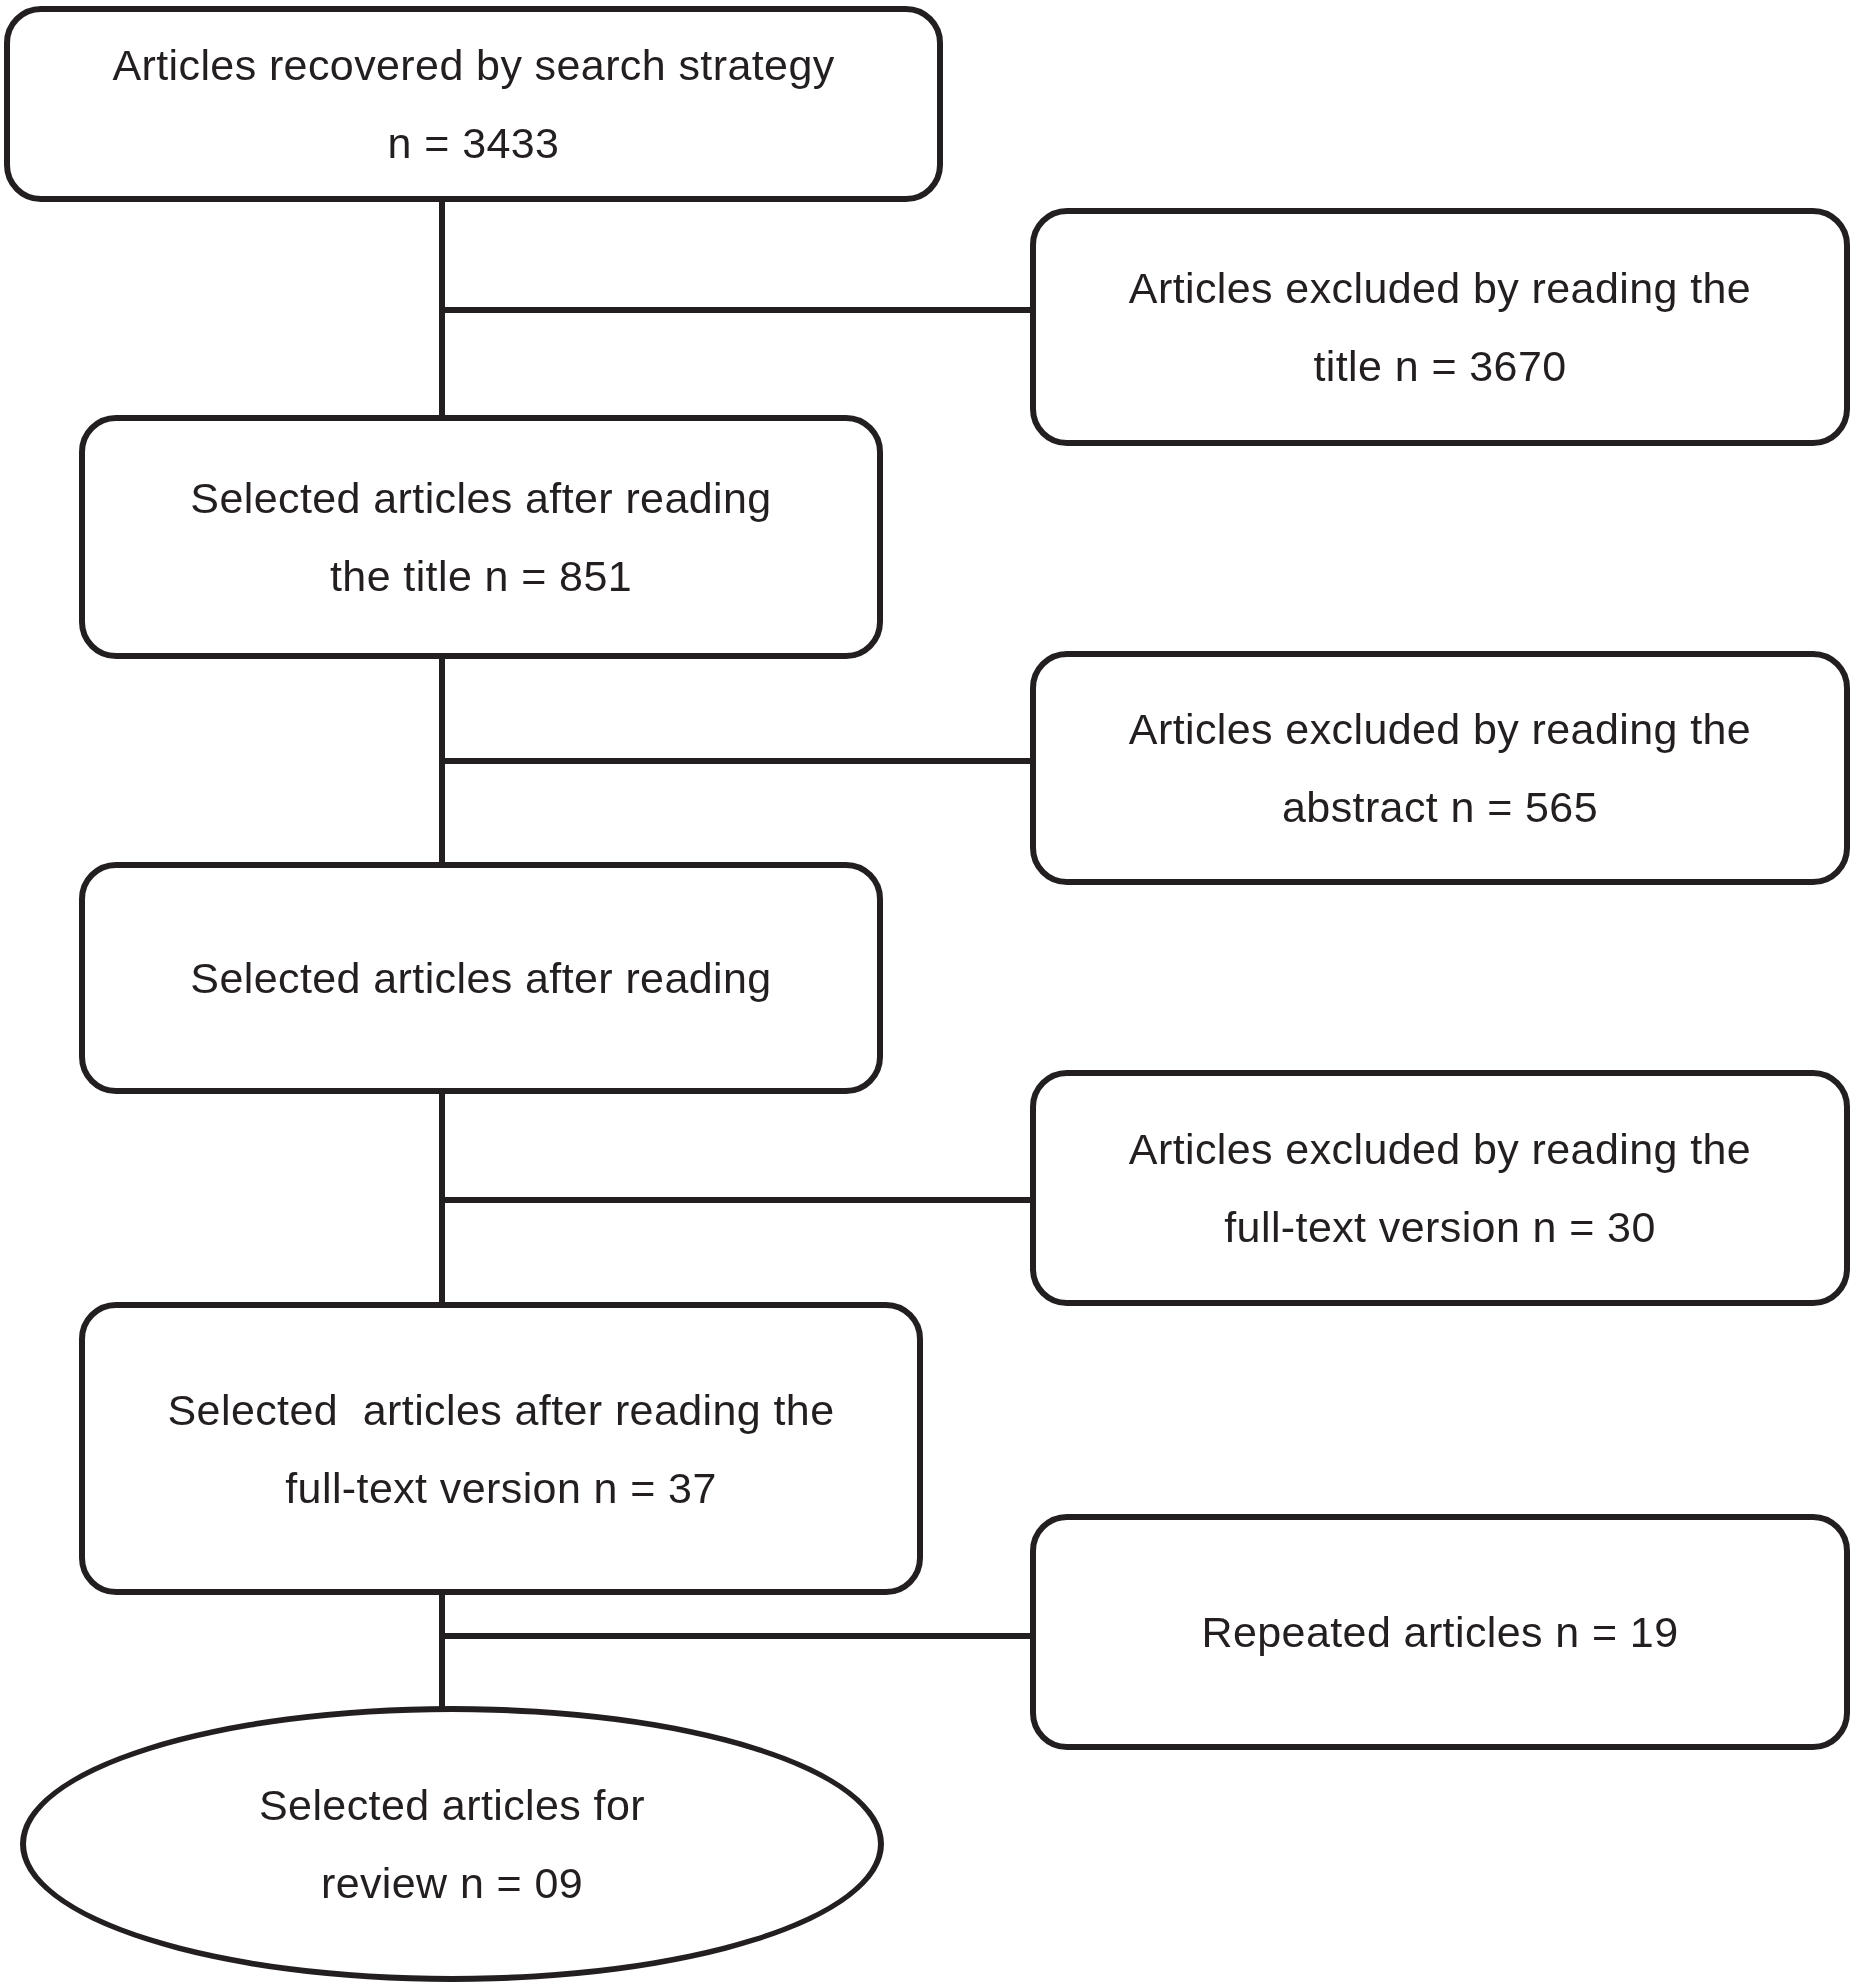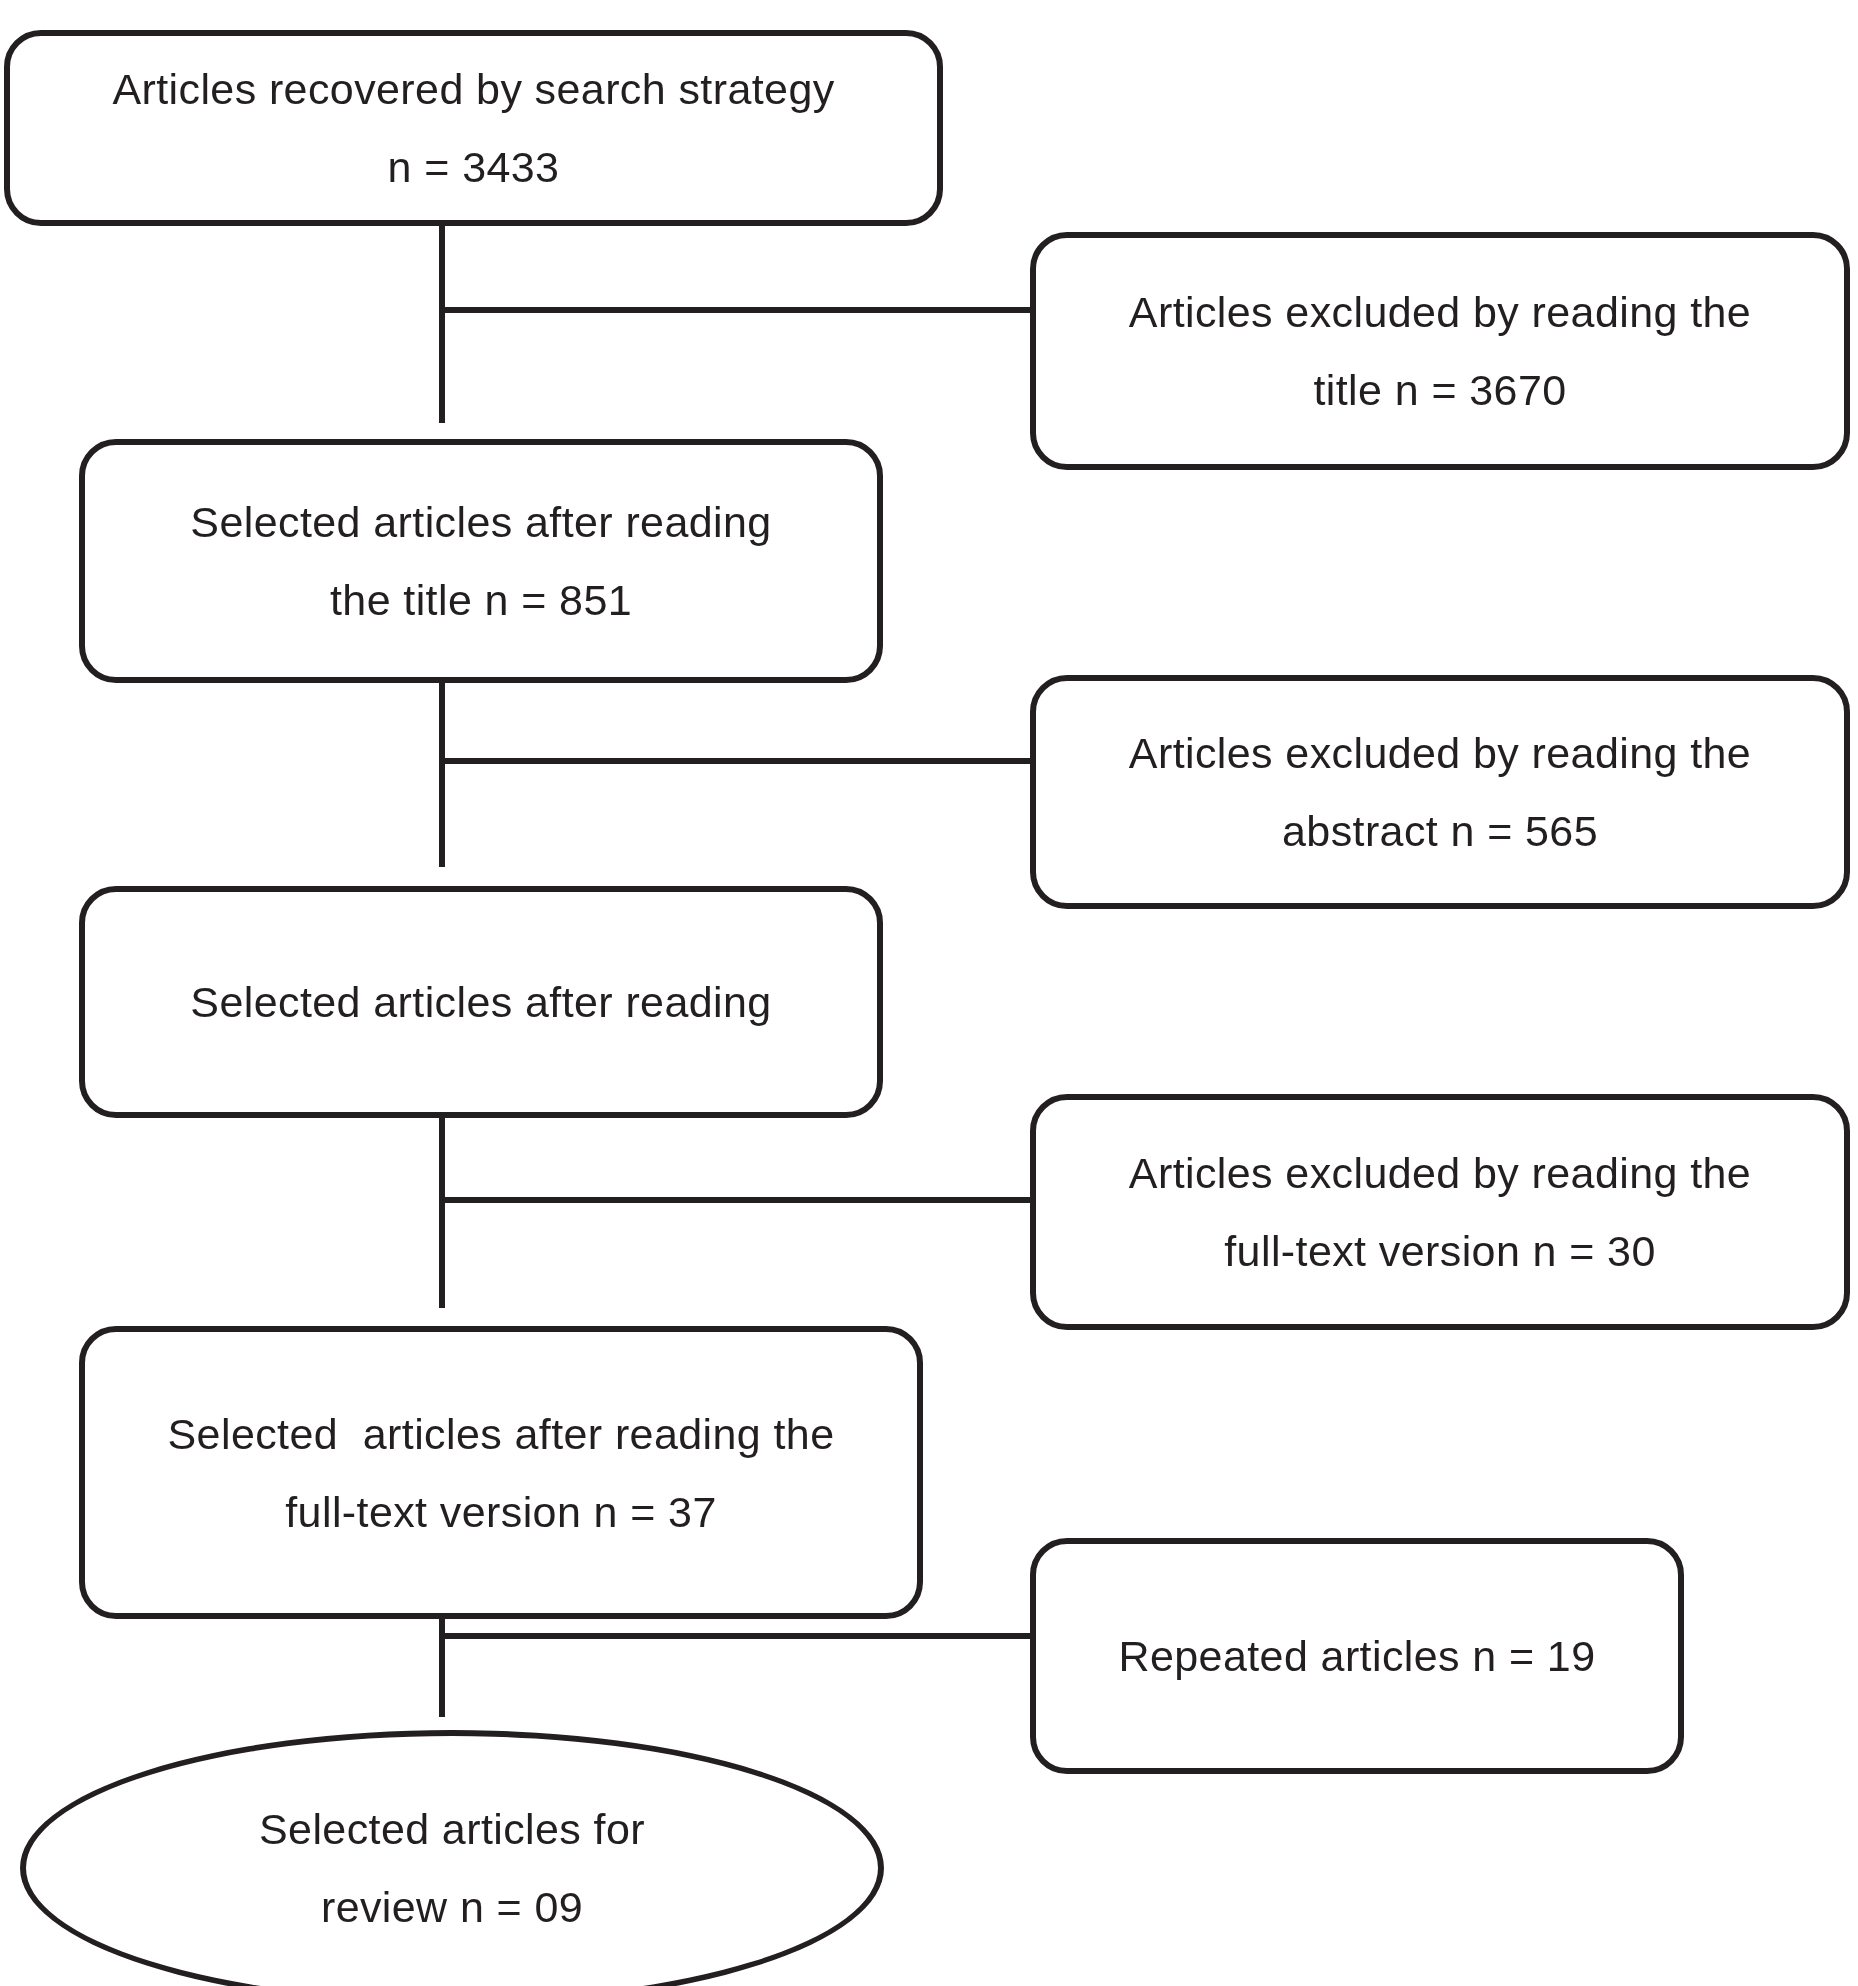--- a/index.html
+++ b/index.html
@@ -20,21 +20,20 @@
     position: absolute;
     box-sizing: border-box;
     border: 6.4px solid #231f20;
     background: #ffffff;
     display: flex;
     flex-direction: column;
     justify-content: center;
     align-items: center;
     text-align: center;
     z-index: 2;
-    margin-top: 24px;
   }
   .node.rect {
     border-radius: 37px;
   }
   .node.ellipse {
     border-radius: 50%;
     text-align: center;
   }
   .line-text {
     display: block;
@@ -91,21 +90,21 @@
   <div class="node rect" style="left:1030px; top:1070px; width:820px; height:236px;">
     <span class="line-text">Articles excluded by reading the</span>
     <span class="line-text">full-text version n = 30</span>
   </div>
 
   <div class="node rect" style="left:79px; top:1302px; width:844px; height:293px;">
     <span class="line-text">Selected  articles after reading the</span>
     <span class="line-text">full-text version n = 37</span>
   </div>
 
-  <div class="node rect" style="left:1030px; top:1514px; width:654px; height:236px;">
+  <div class="node rect" style="left:1030px; top:1514px; width:820px; height:236px;">
     <span class="line-text">Repeated articles n = 19</span>
   </div>
 
   <div class="node ellipse" style="left:20px; top:1706px; width:864px; height:276px;">
     <span class="line-text">Selected articles for</span>
     <span class="line-text">review n = 09</span>
   </div>
 
 </div>
 

